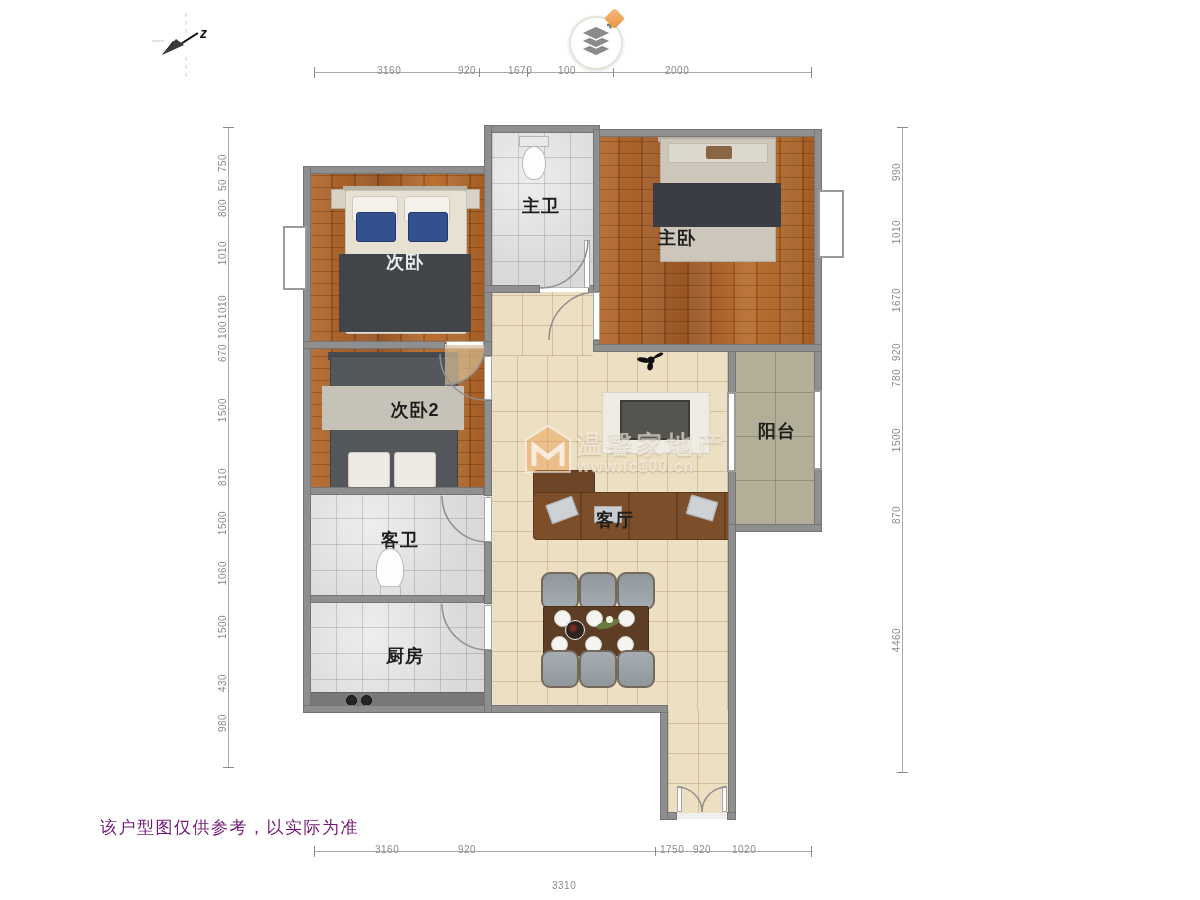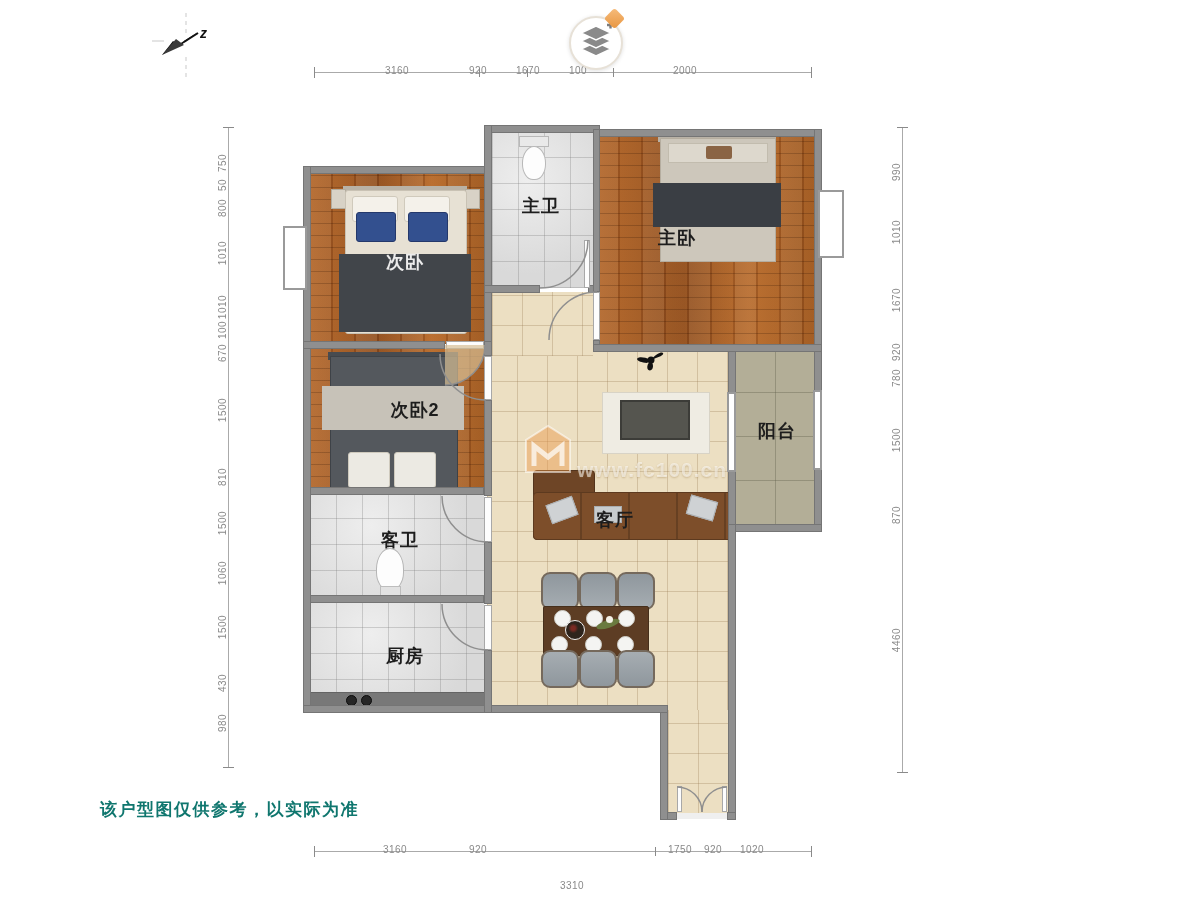--- a/index.html
+++ b/index.html
@@ -24,33 +24,33 @@
   .wall{background:#8f8f8f;box-shadow:inset 0 0 0 1px #757575;z-index:3;}
   .leaf{background:#fdfdfd;border:1px solid #a8a8a8;box-sizing:border-box;z-index:4;}
   .winbox{background:#ffffff;border:2px solid #9a9a9a;box-sizing:border-box;z-index:4;}
   .furn{z-index:2;}
   .rlabel{z-index:6;font-size:18px;font-weight:bold;color:#1d1d1d;letter-spacing:1px;
     text-align:center;line-height:20px;}
   .rlabel.onband{color:#ececec;}
   
   .dimline{background:#aaa;z-index:2;}
   .tick{background:#8a8a8a;z-index:2;}
-  .dim{position:absolute;font-size:10px;color:#8a8a8a;letter-spacing:0.5px;text-align:center;
+  .dim{position:absolute;font-size:10px;color:#8a8a8a;letter-spacing:0.5px;text-align:left;
     width:40px;line-height:10px;z-index:2;}
   .dimr{position:absolute;font-size:10px;color:#8a8a8a;letter-spacing:0.5px;text-align:center;
     width:34px;line-height:10px;transform:rotate(-90deg);z-index:2;}
   
   #layers-btn{left:569px;top:16px;width:54px;height:54px;border-radius:50%;background:#fff;
     border:2px solid #e7e1d7;box-shadow:0 1px 4px rgba(0,0,0,0.12);z-index:8;box-sizing:border-box;}
   #layers-badge{left:607px;top:11px;width:15px;height:15px;transform:rotate(45deg);
     background:linear-gradient(135deg,#f6bc7c,#e8953f);border-radius:3px;z-index:9;}
   
   .wm{z-index:7;font-weight:bold;color:rgba(255,255,255,0.55);
     text-shadow:0 1px 2px rgba(150,115,60,0.35);white-space:nowrap;}
-  #disclaimer{left:100px;top:798px;font-size:17px;font-weight:bold;color:#0f766e;
+  #disclaimer{left:100px;top:816px;font-size:17px;font-weight:normal;color:#701a75;
     letter-spacing:1.5px;z-index:8;}
   svg{display:block;}
 </style>
 </head>
 <body>
 
 <div id="canvas">
 
   <svg class="abs" style="left:140px;top:5px;z-index:8;" width="95" height="80" viewBox="0 0 95 80">
     <line x1="46" y1="8" x2="46" y2="30" stroke="#c9c9c9" stroke-width="1" stroke-dasharray="4,4"></line>
@@ -209,21 +209,22 @@
   <div class="abs rlabel" style="left:376px;top:400px;width:78px;">次卧2</div>
   <div class="abs rlabel" style="left:365px;top:530px;width:70px;">客卫</div>
   <div class="abs rlabel" style="left:370px;top:646px;width:70px;">厨房</div>
   <div class="abs rlabel" style="left:580px;top:510px;width:70px;">客厅</div>
   <div class="abs rlabel" style="left:742px;top:421px;width:70px;">阳台</div>
 
   <svg class="abs wm" style="left:523px;top:422px;" width="50" height="52" viewBox="0 0 50 52">
     <path d="M3 50 L3 18 L25 4 L47 18 L47 50 Z" fill="rgba(235,150,70,0.45)" stroke="rgba(255,255,255,0.55)" stroke-width="2"></path>
     <path d="M11 44 L11 24 L25 35 L39 24 L39 44" fill="none" stroke="rgba(255,255,255,0.7)" stroke-width="5"></path>
   </svg>
-  <div class="abs wm" style="left:577px;top:458px;font-size:21px;letter-spacing:1px;">www.fc100.cn</div>
+  <div class="abs wm" style="left:577px;top:428px;font-size:25px;letter-spacing:5px;">温馨家地产</div>
+  <div class="abs wm" style="left:577px;top:458px;font-size:16px;letter-spacing:1px;">www.fc100.cn</div>
 
   <div class="abs dimline" style="left:315px;top:72px;width:497px;height:1px;"></div>
   <div class="abs tick" style="left:314px;top:67px;width:1px;height:11px;"></div>
   <div class="abs tick" style="left:479px;top:68px;width:1px;height:9px;"></div>
   <div class="abs tick" style="left:527px;top:68px;width:1px;height:9px;"></div>
   <div class="abs tick" style="left:613px;top:68px;width:1px;height:9px;"></div>
   <div class="abs tick" style="left:811px;top:67px;width:1px;height:11px;"></div>
   <div class="dim" style="left:377px;top:66px;">3160</div>
   <div class="dim" style="left:458px;top:66px;">920</div>
   <div class="dim" style="left:508px;top:66px;">1670</div>

